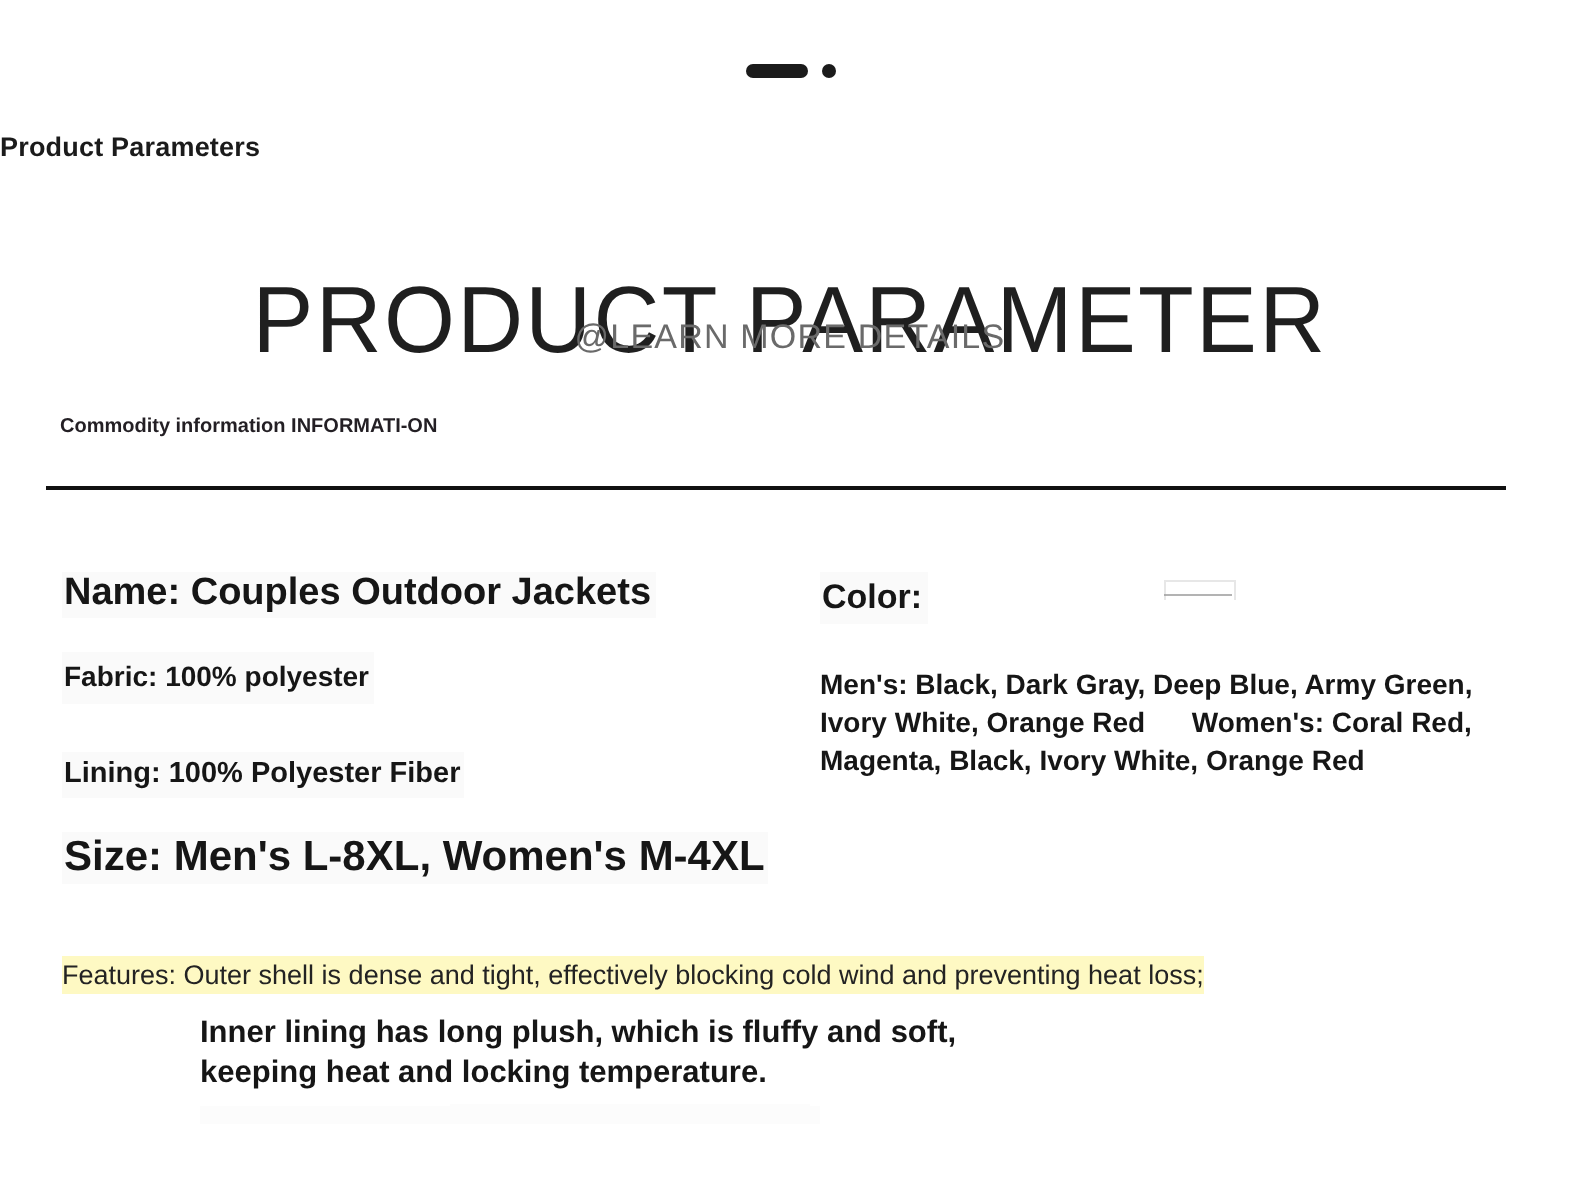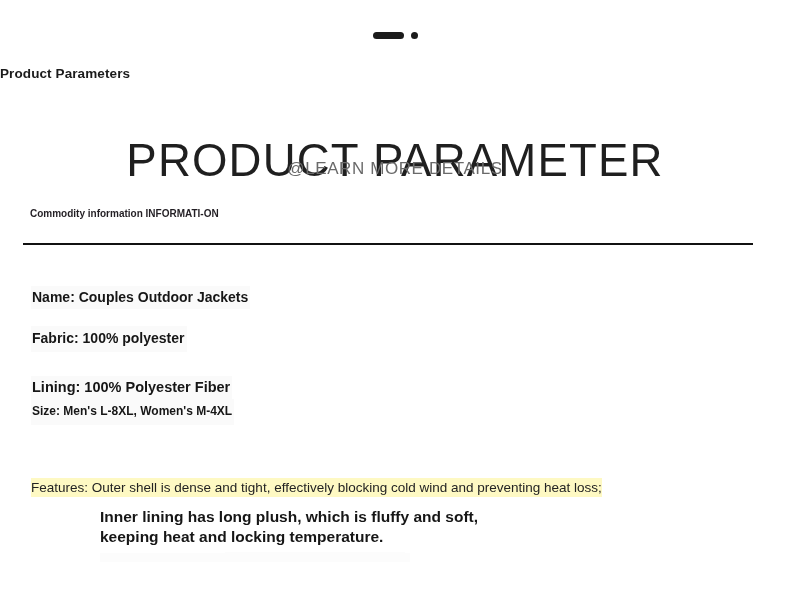--- a/index.html
+++ b/index.html
@@ -128,24 +128,24 @@
 
   .spec-row {
     position: relative;
     background: #fafafa;
     display: inline-block;
     padding: 1px 2px 2px 1px;
     color: #161616;
     font-weight: bold;
   }
 
-  .row-name   { font-size: 14px; line-height: 20px; margin-bottom: 17px; }
+  .row-name   { font-size: 19px; line-height: 20px; margin-bottom: 17px; }
   .row-fabric { font-size: 14px;   line-height: 23px; margin-bottom: 24px; }
-  .row-lining { font-size: 14.5px; line-height: 20px; }
-  .row-size   { font-size: 12px;   line-height: 23px; }
+  .row-lining { font-size: 14.5px; line-height: 20px; margin-bottom: 17px; }
+  .row-size   { font-size: 21px;   line-height: 23px; }
 
   .color-label {
     font-size: 17px;
     line-height: 23px;
     font-weight: bold;
     color: #161616;
     background: #fafafa;
     display: inline-block;
     padding: 1px 3px 2px 1px;
     margin-bottom: 21px;
@@ -232,17 +232,25 @@
   <div class="ghost" style="top:553px;left:100px;width:310px;height:9px;"></div>
   <div class="ghost" style="top:552px;left:225px;width:180px;height:10px;"></div>
 
   <div class="spec-left">
     <div class="spec-row row-name">Name: Couples Outdoor Jackets</div>
     <div class="spec-row row-fabric">Fabric: 100% polyester</div>
     <div class="spec-row row-lining">Lining: 100% Polyester Fiber</div>
     <div class="spec-row row-size">Size: Men's L-8XL, Women's M-4XL</div>
   </div>
 
+  <div class="spec-right">
+    <div class="color-label">Color:</div>
+    <div class="color-body">Men's: Black, Dark Gray, Deep Blue, Army Green,
+Ivory White, Orange Red      Women's: Coral Red,
+Magenta, Black, Ivory White, Orange Red</div>
+    <div class="artifact-block"></div>
+    <div class="artifact-strike"></div>
+  </div>
 
   <div class="features-line">Features: Outer shell is dense and tight, effectively blocking cold wind and preventing heat loss;</div>
   <div class="features-body">Inner lining has long plush, which is fluffy and soft, keeping heat and locking temperature.</div>
 
 </div>
 
 </body></html>

